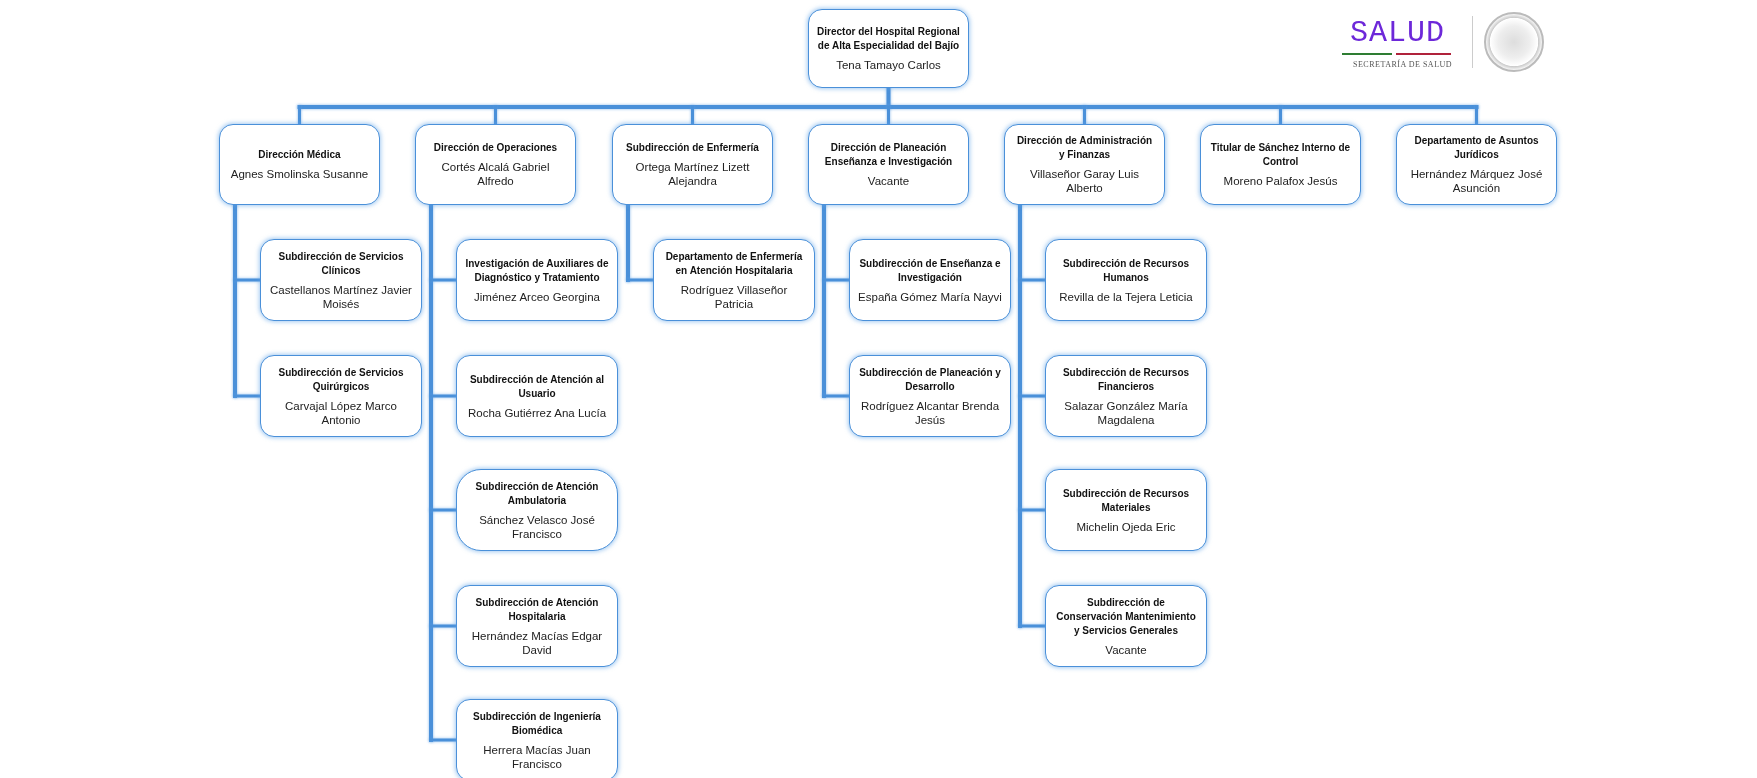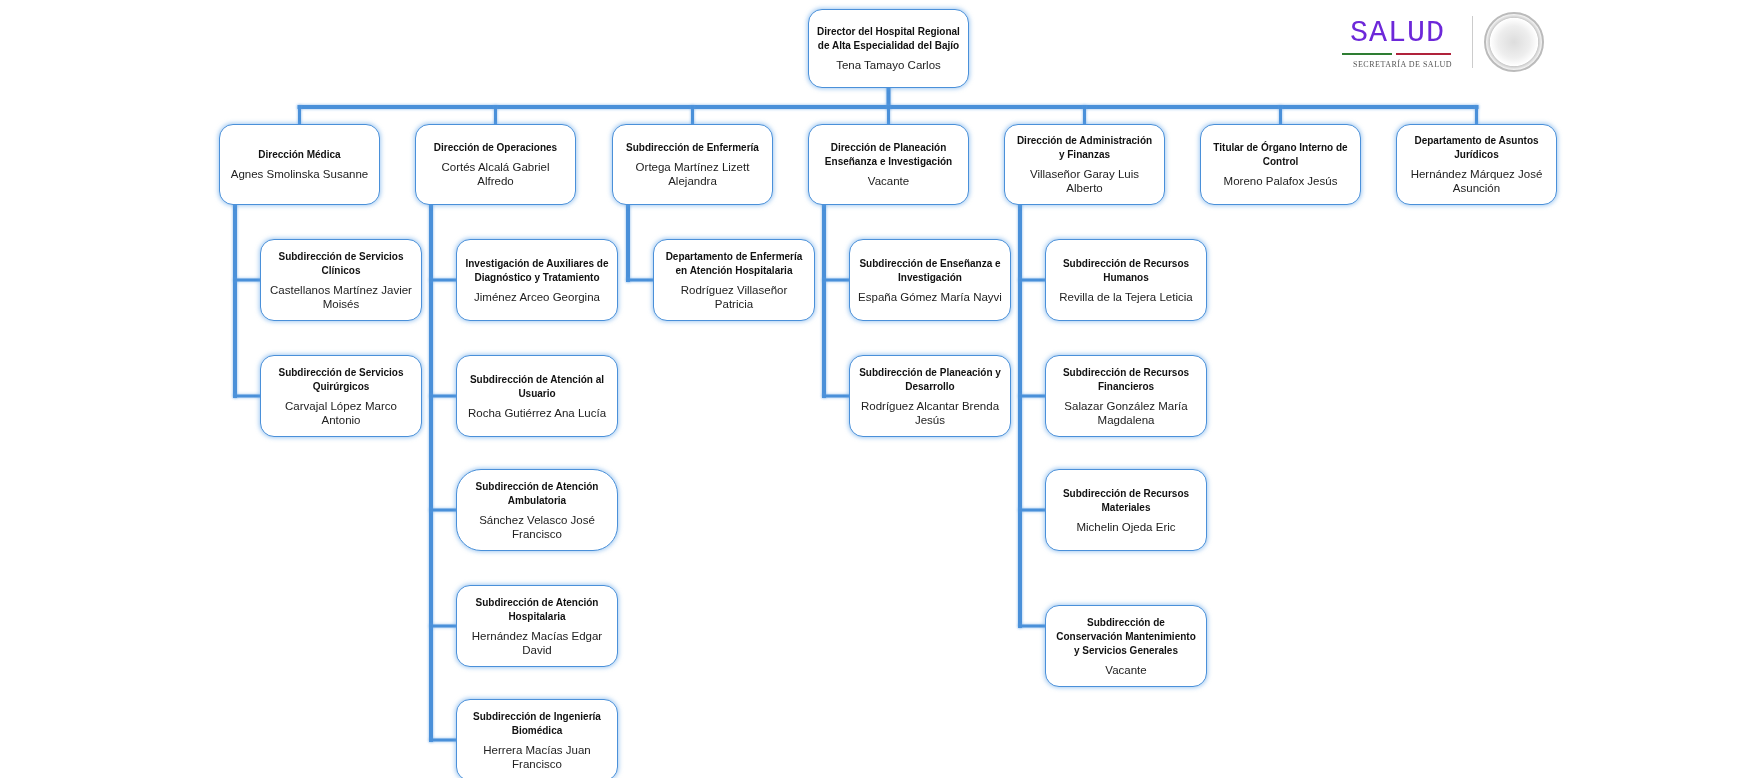--- a/index.html
+++ b/index.html
@@ -136,25 +136,25 @@
                    <div class="n">Revilla de la Tejera Leticia</div>
     </div>
     <div class="box sub" style="left: 1045px; top: 355px;">
       <div class="t">Subdirección de Recursos Financieros</div>
                    <div class="n">Salazar González María Magdalena</div>
     </div>
     <div class="box sub" style="left: 1045px; top: 469px;">
       <div class="t">Subdirección de Recursos Materiales</div>
                    <div class="n">Michelin Ojeda Eric</div>
     </div>
-    <div class="box sub" style="left: 1045px; top: 585px; margin-top: 20px;">
+    <div class="box sub" style="left: 1045px; top: 585px;">
       <div class="t">Subdirección de Conservación Mantenimiento y Servicios Generales</div>
                    <div class="n">Vacante</div>
     </div>
     <div class="box lvl1" style="left: 1200px;">
-      <div class="t">Titular de Órgano Interno de Control</div>
+      <div class="t">Titular de Sánchez Interno de Control</div>
                  <div class="n">Moreno Palafox Jesús</div>
     </div>
     <div class="box lvl1" style="left: 1396px;">
       <div class="t">Departamento de Asuntos Jurídicos</div>
                  <div class="n">Hernández Márquez José Asunción</div>
     </div>
   </div>
 
 </body></html>

